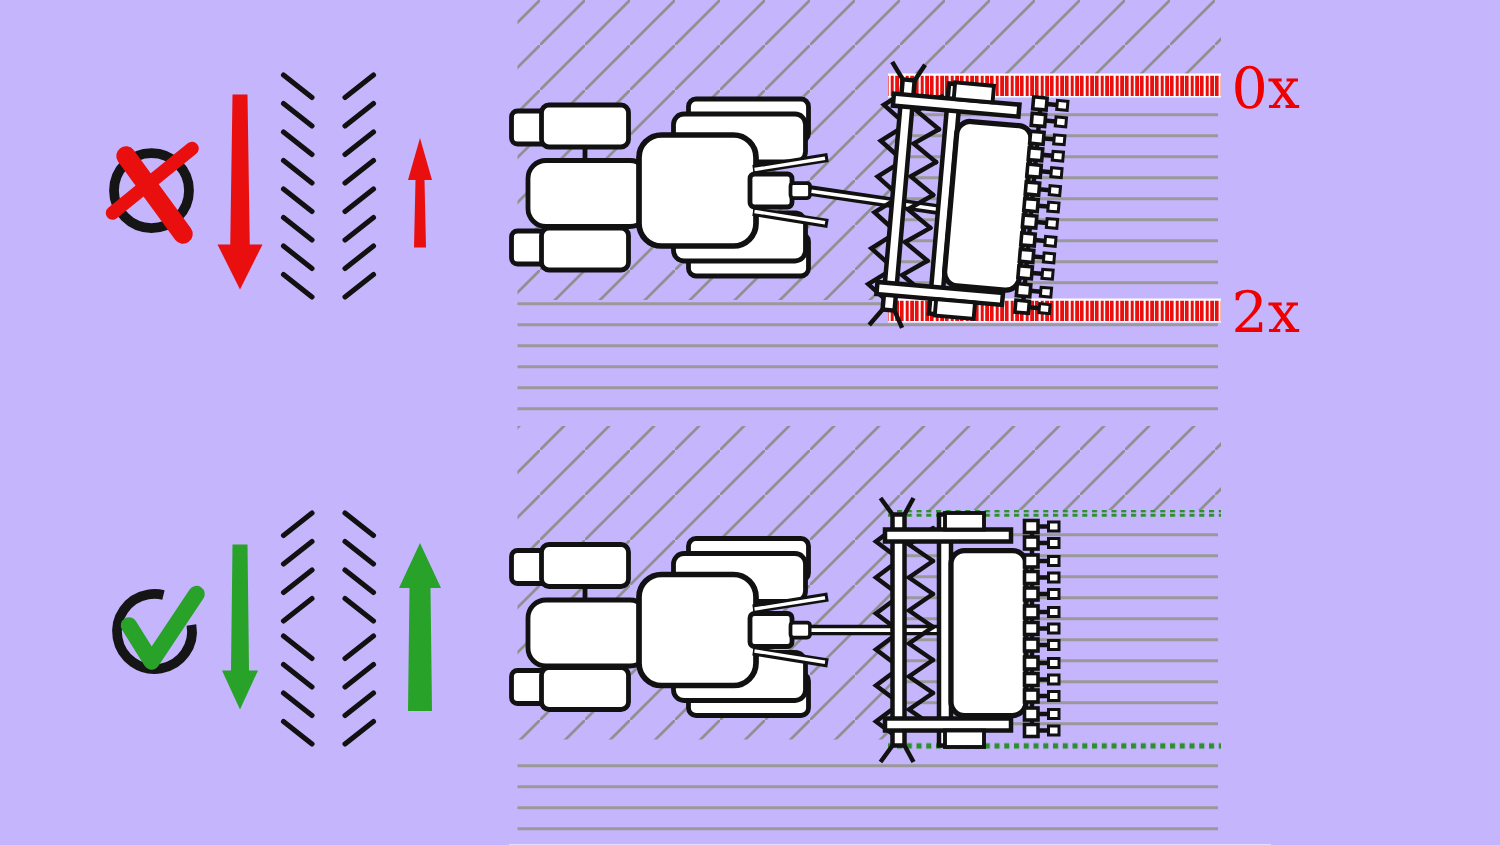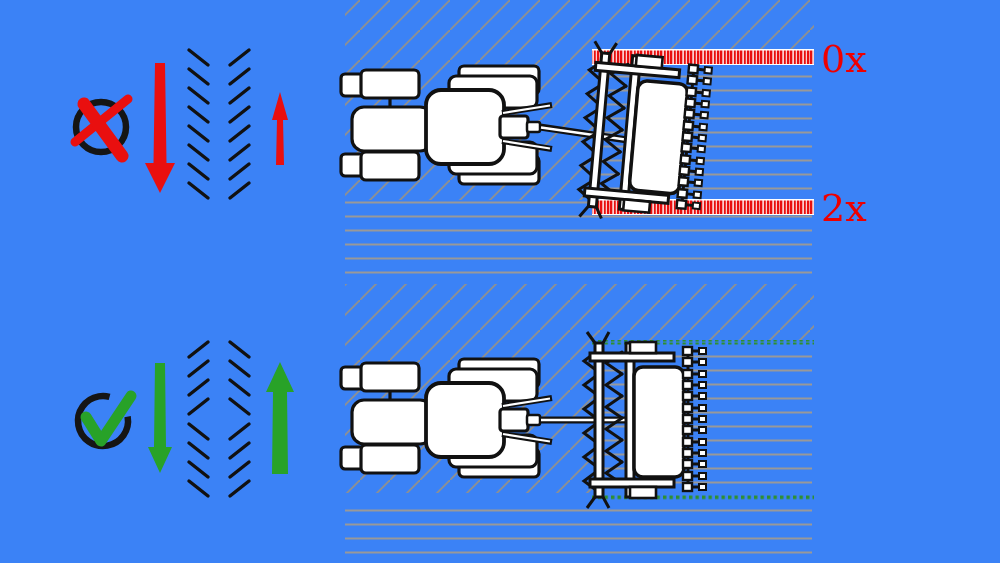--- a/index.html
+++ b/index.html
@@ -1,16 +1,16 @@
 <!DOCTYPE html>
 <html><head>
 <meta charset="utf-8">
 <style>
   html,body{margin:0;padding:0;background:#fff;}
-  #stage{position:relative;width:1000px;height:563px;background:#3b82f6;overflow:hidden;
+  #stage{position:relative;width:1000px;height:563px;background:#c4b5fd;overflow:hidden;
          font-family:"DejaVu Serif", serif;}
   svg{display:block;}
   .lbl{font-family:"DejaVu Serif", serif;font-size:38px;}
 </style>
 </head>
 <body>
 
 <div id="stage">
 <svg width="1000" height="563" viewBox="0 0 1000 563">
   <defs>

